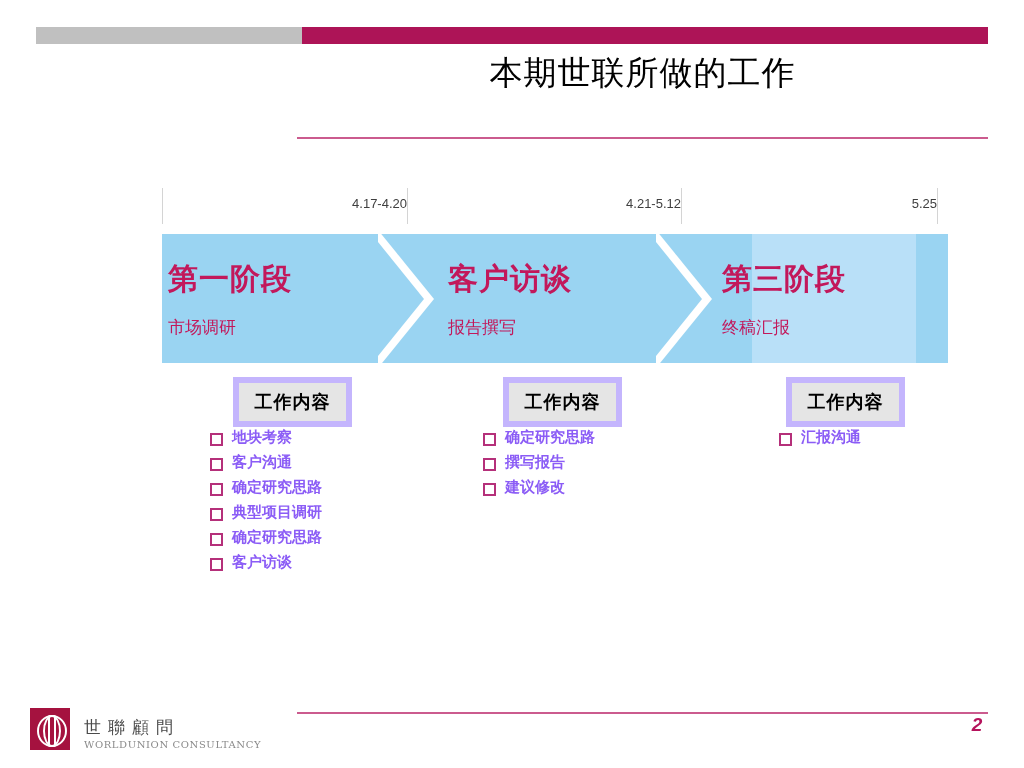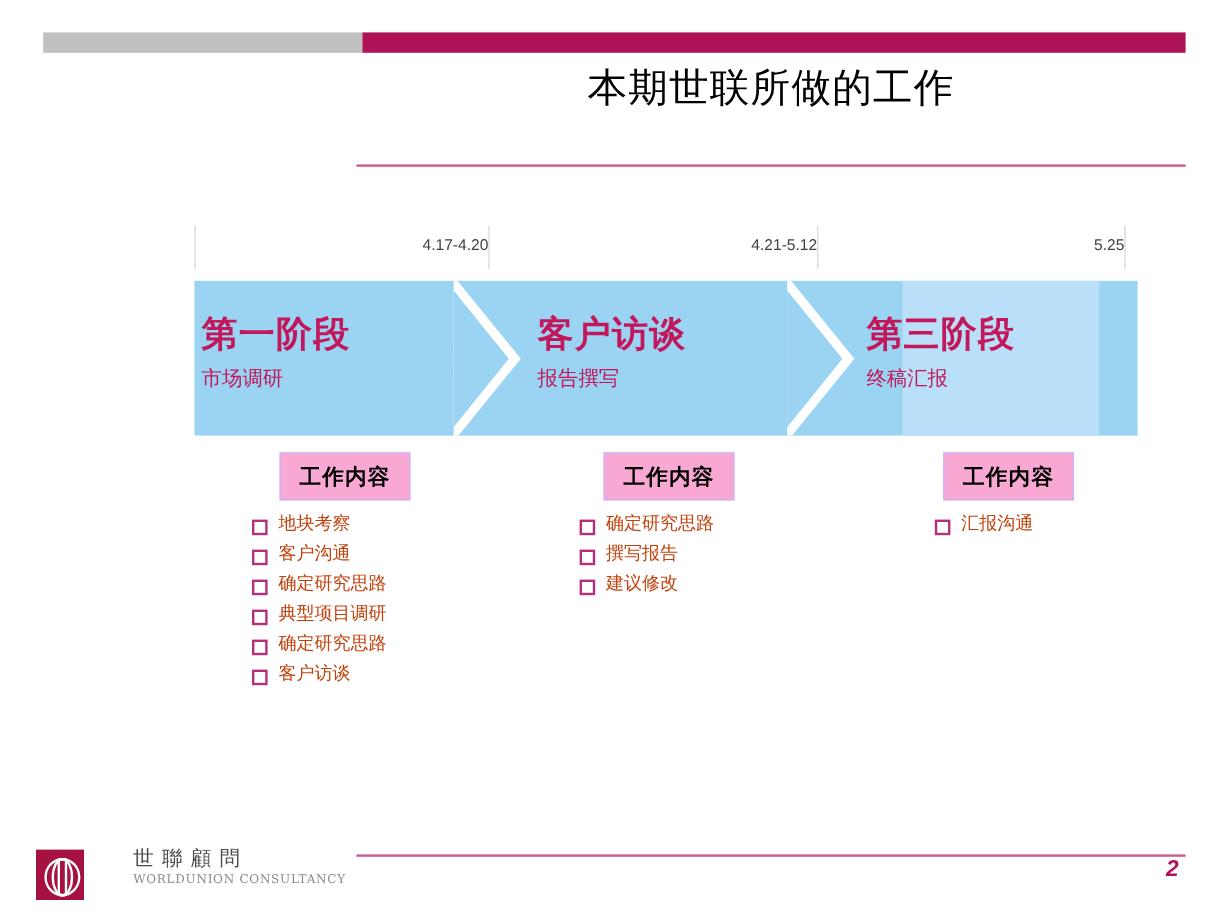--- a/index.html
+++ b/index.html
@@ -113,30 +113,30 @@
     font-weight: bold;
     color: #c2185b;
     line-height: 38px;
     letter-spacing: 1px;
     white-space: nowrap;
   }
   .stage-sub {
     font-size: 17px;
     color: #c2185b;
     line-height: 28px;
-    margin-top: 4px;
+    margin-top: 16px;
     white-space: nowrap;
   }
 
   
   .wc-box {
     position: absolute;
     height: 38px;
-    border: 1px solid #c4b5fd;
-    background: #f9a8d4;
+    border: 6px solid #c4b5fd;
+    background: #e5e5e5;
     font-size: 18px;
     font-weight: bold;
     color: #000000;
     display: flex;
     align-items: center;
     justify-content: center;
     letter-spacing: 1px;
     white-space: nowrap;
   }
 
@@ -154,37 +154,37 @@
   .bullet-mark {
     width: 9px; height: 9px;
     border: 2px solid #b5307a;
     background: #ffffff;
     margin-top: 5px;
     margin-right: 9px;
     flex: 0 0 auto;
   }
   .bullet-text {
     font-size: 15px;
-    color: #c2410c;
+    color: #8b5cf6;
     line-height: 18px;
+    font-weight: bold;
   }
 
   
   .footer-rule {
     position: absolute;
     left: 297px; top: 712px;
     width: 691px; height: 2px;
     background: #cb5b8e;
   }
   .logo-wrap {
     position: absolute;
     left: 30px; top: 708px;
     display: flex;
-    align-items: flex-start;
-    gap: 27px;
+    align-items: flex-end;
   }
   .logo-mark {
     width: 40px; height: 42px;
     background: #a5123f;
     position: relative;
     flex: 0 0 auto;
     overflow: hidden;
   }
   .logo-mark .arc {
     position: absolute;

